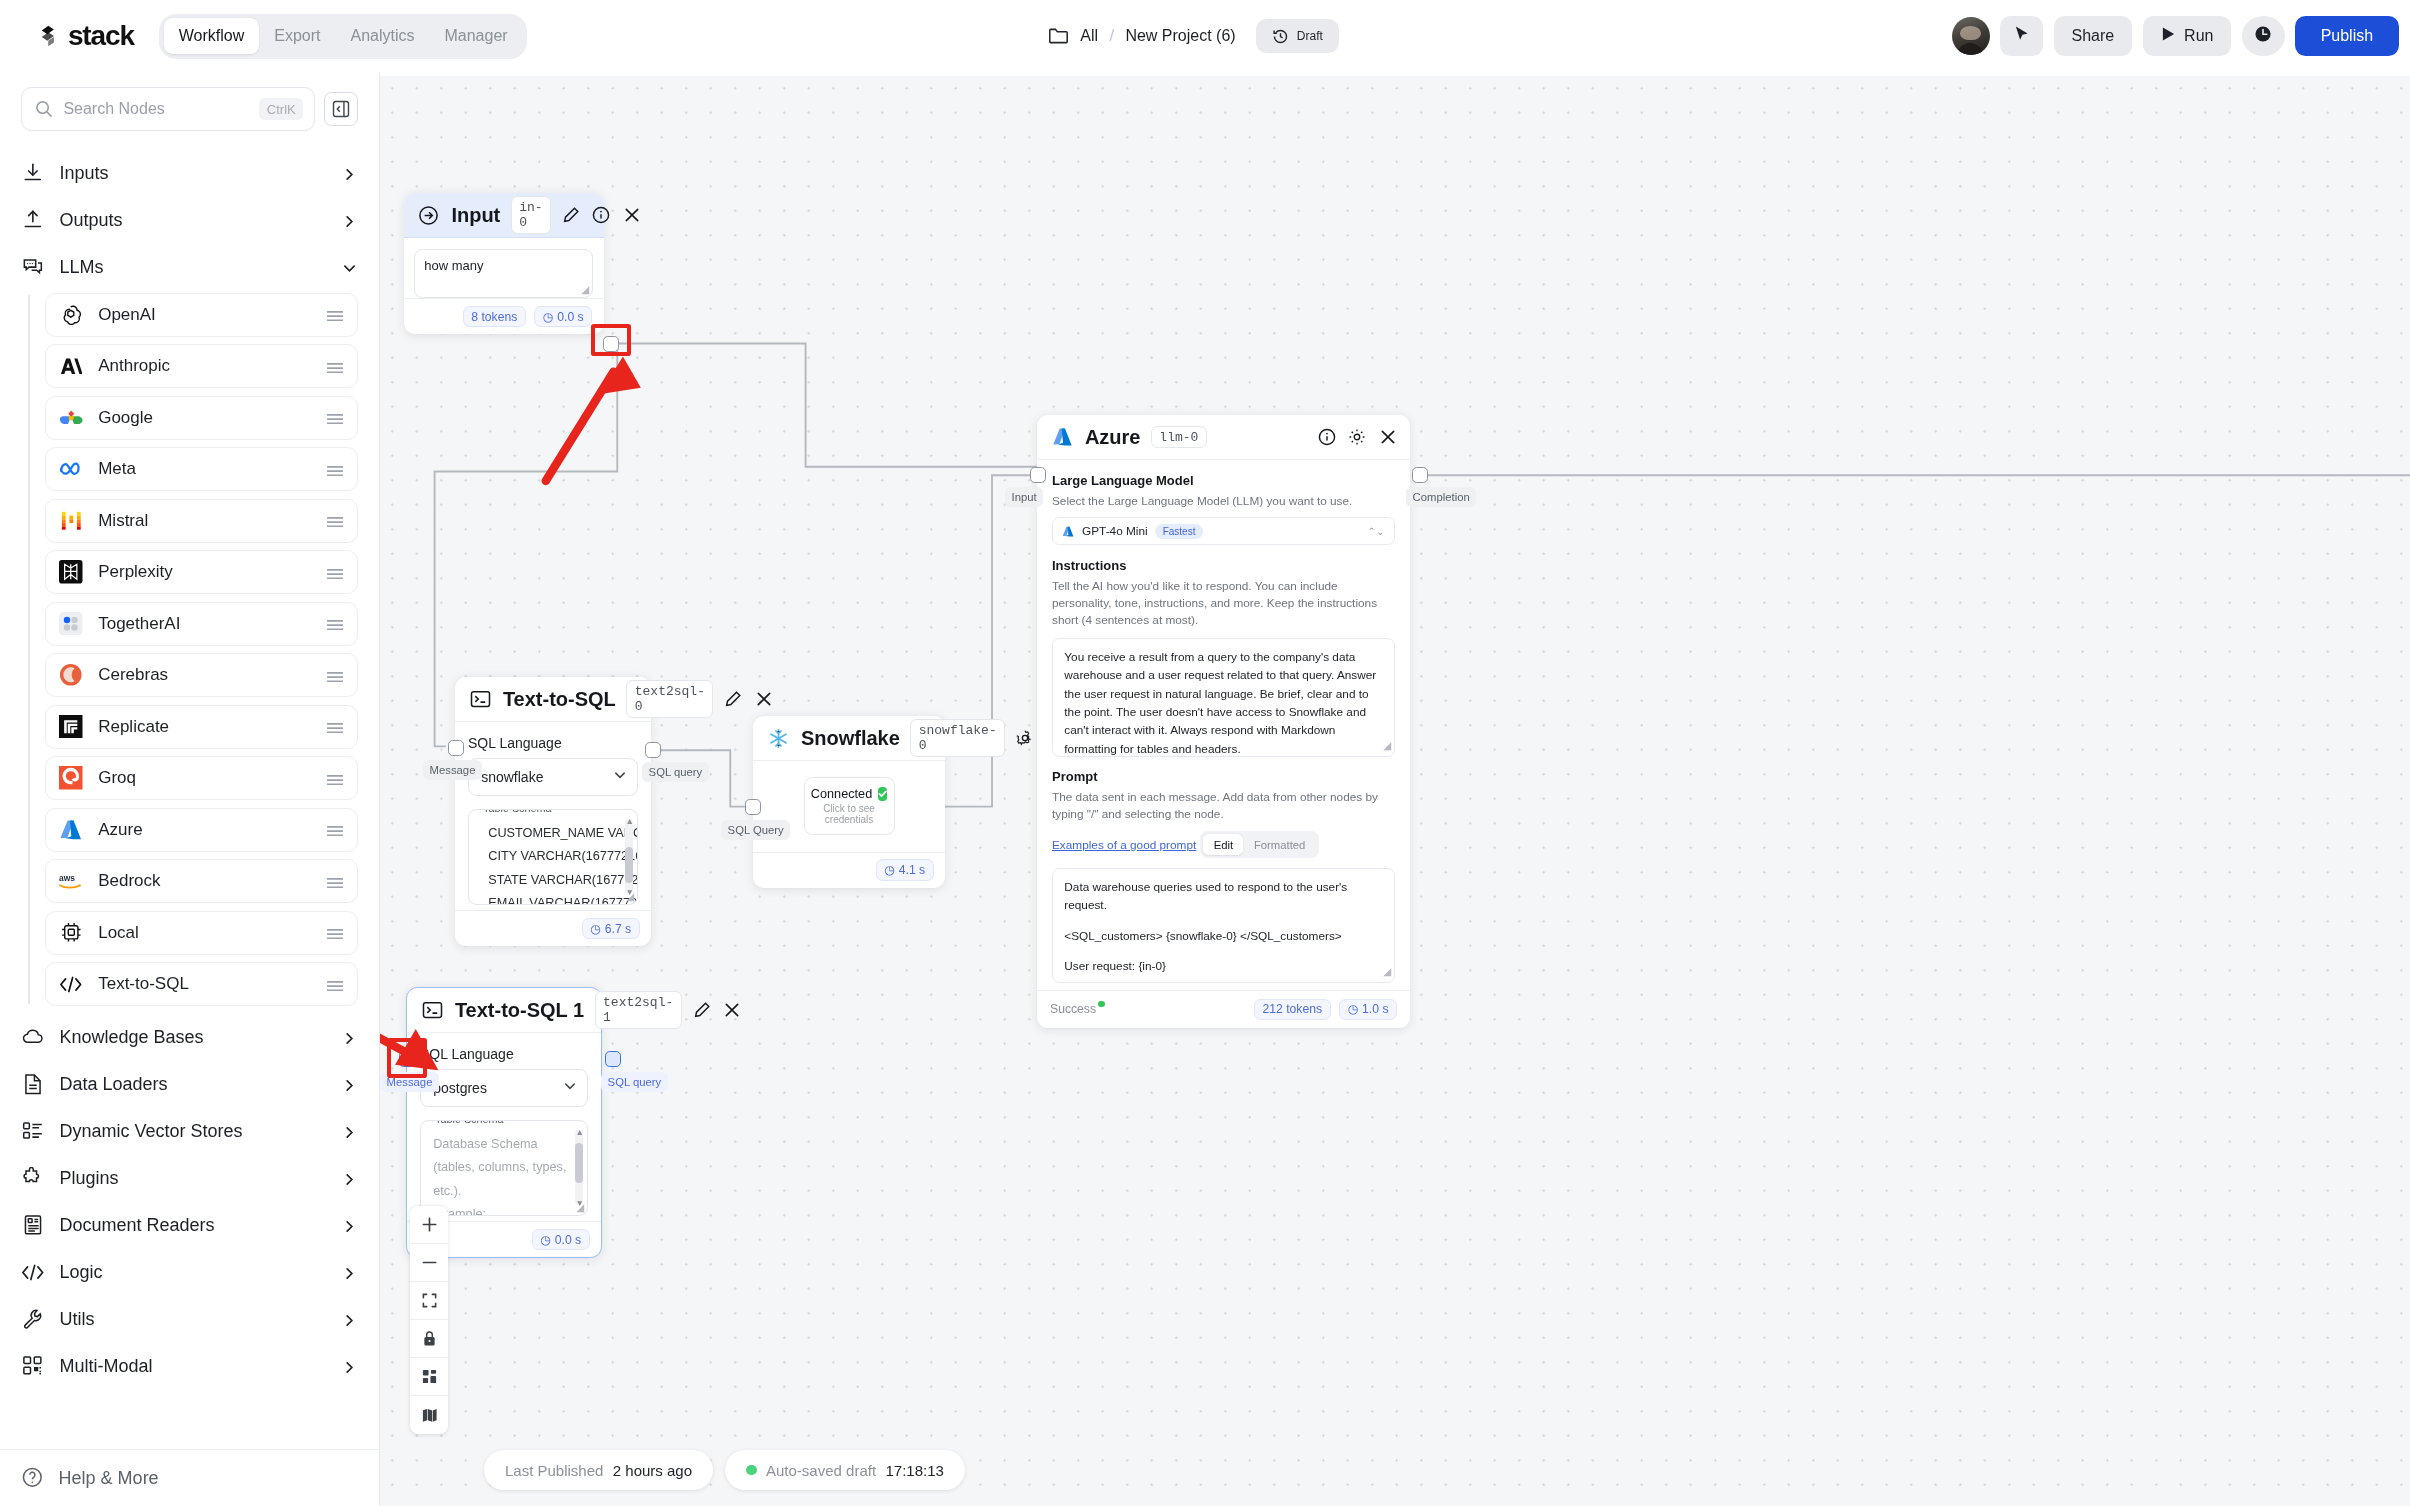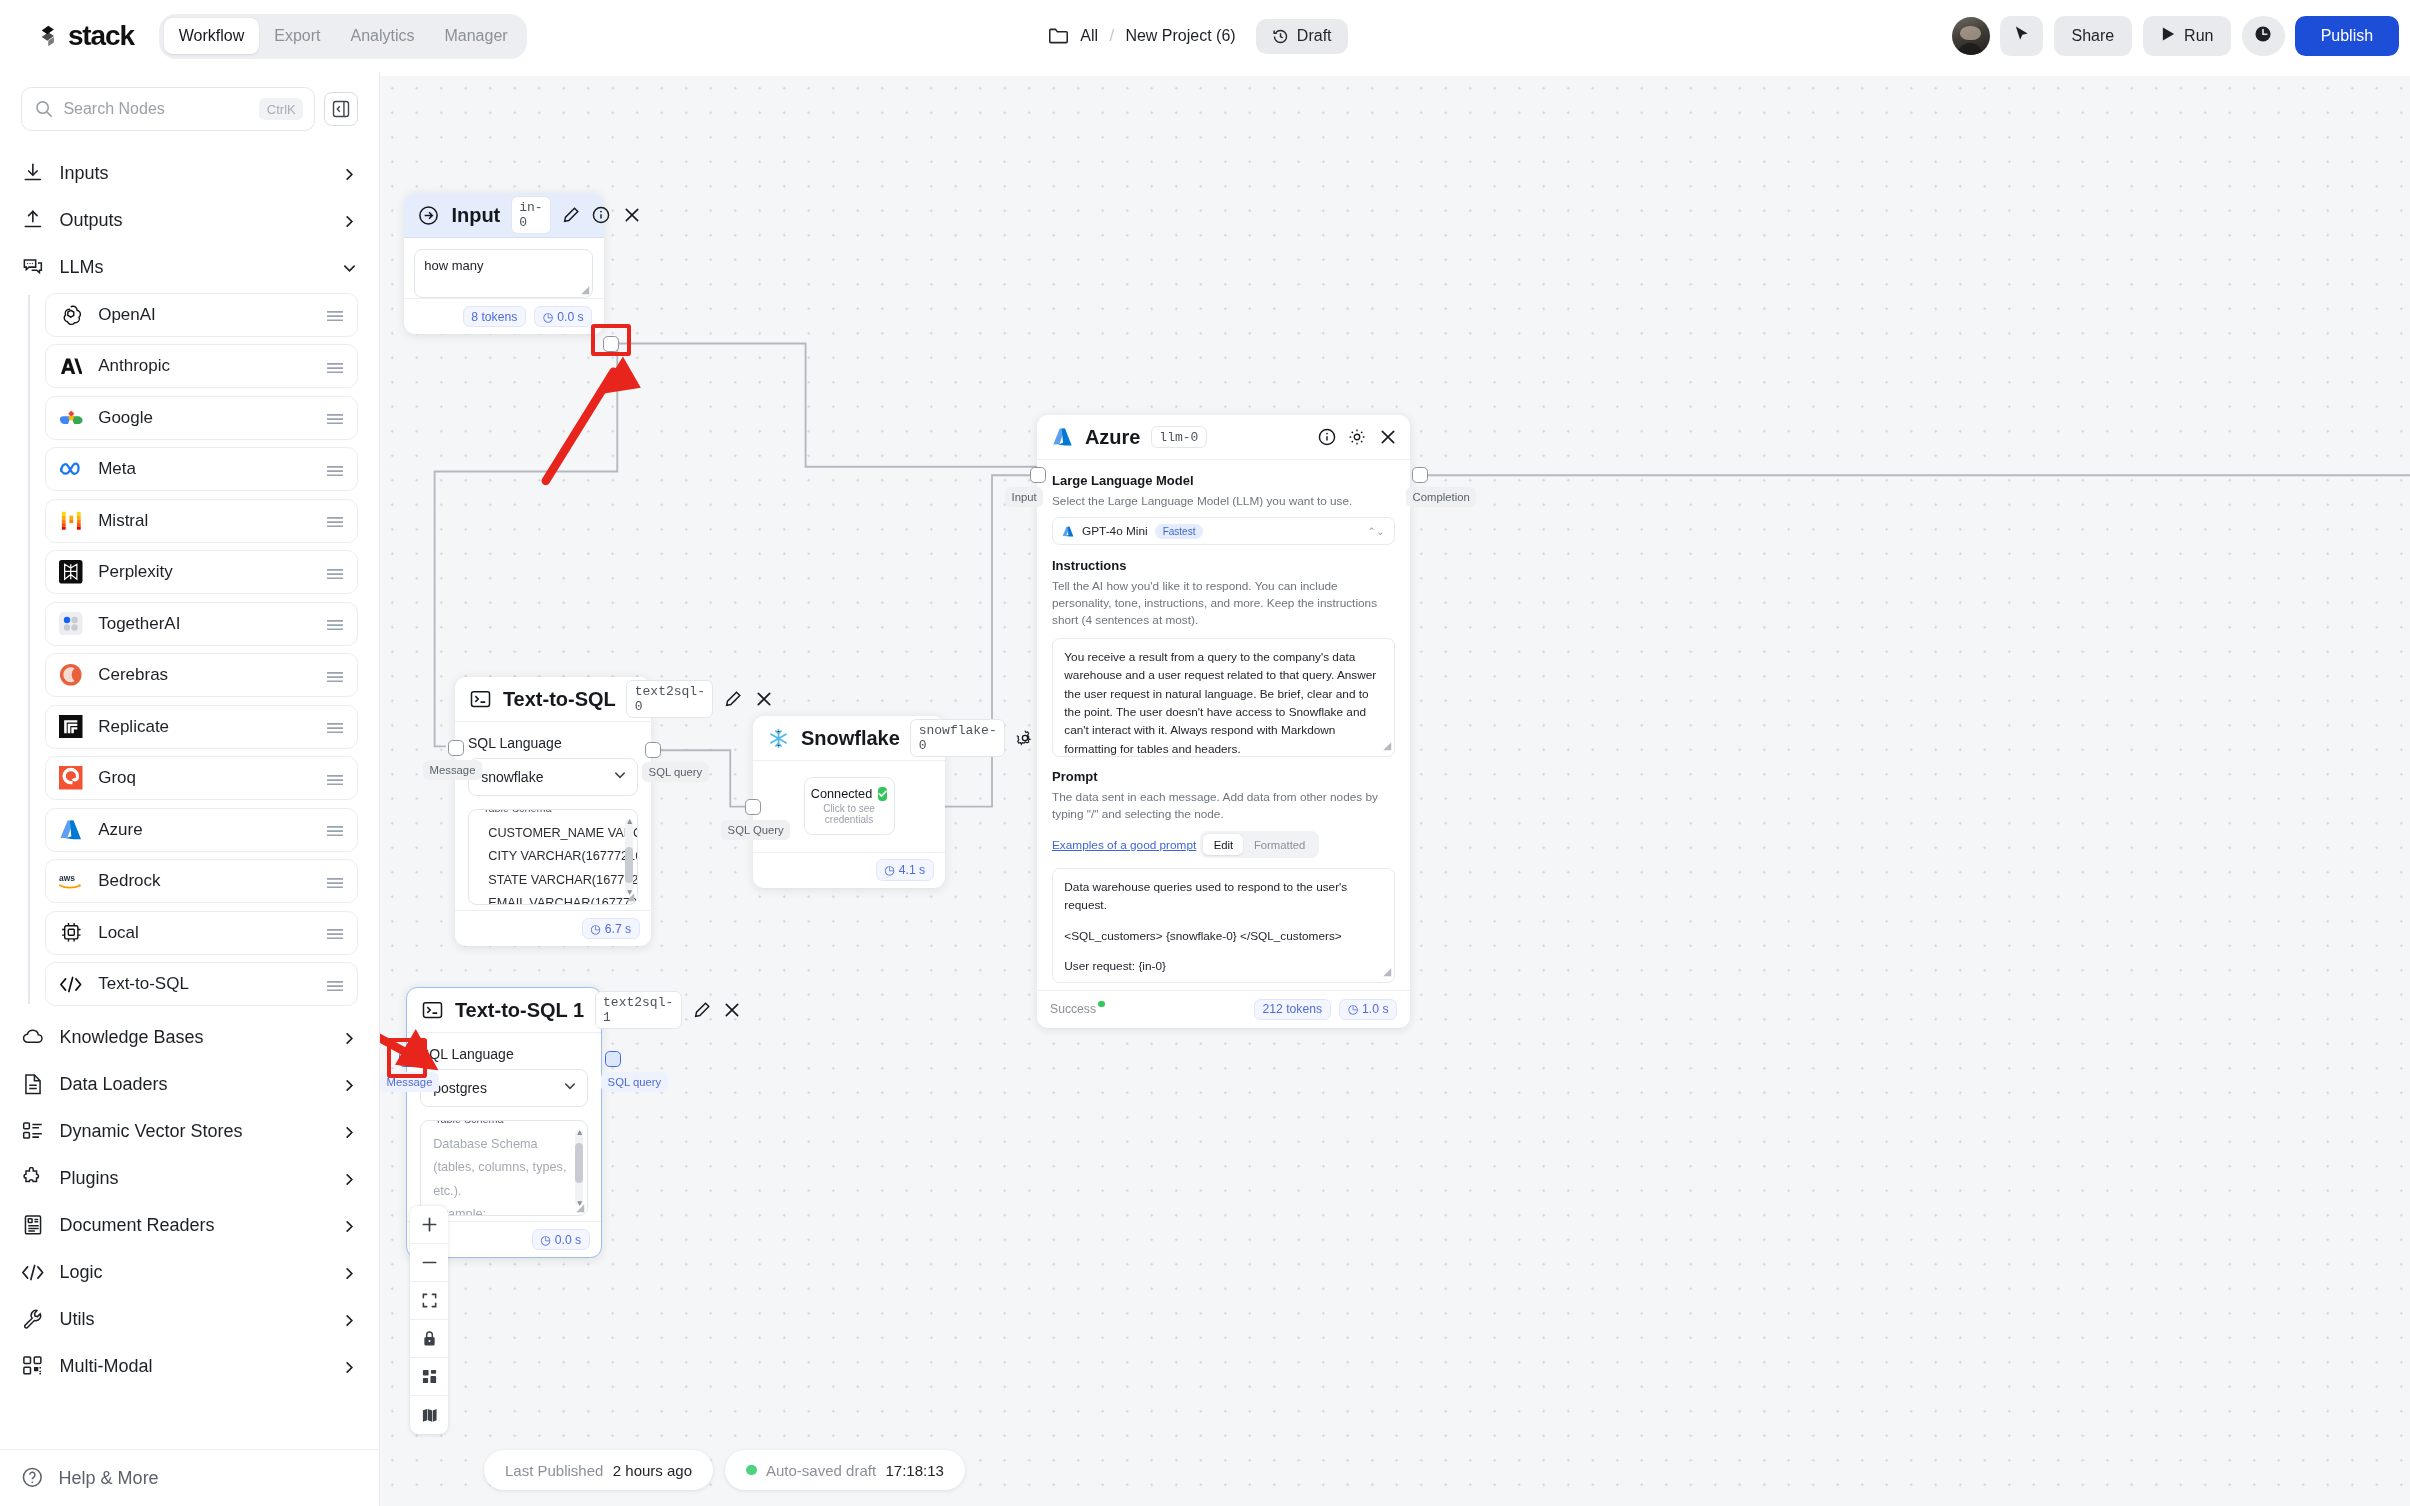--- a/index.html
+++ b/index.html
@@ -36,21 +36,21 @@
     position: absolute; left: 1036px; top: 0; height: 72px;
     display: flex; align-items: center; gap: 11.3px;
   }
   .bc-folder { width: 21px; height: 18px; }
   .bc-text { font-size: 16px; color: #1d2026; }
   .bc-sep { color: #c4c8ce; font-size: 17px; }
   .bc-draft {
     display: flex; align-items: center; gap: 7.5px; background: #e8eaee;
     border-radius: 10.4px; padding: 8.5px 16px; margin-left: 9.4px; cursor: pointer;
   }
-  .bc-draft span { font-size: 16px; color: #23262c; }
+  .bc-draft span { font-size: 12px; color: #23262c; }
 
   .header-right {
     position: absolute; right: 24.5px; top: 0; height: 72px;
     display: flex; align-items: center; gap: 10.4px;
   }
   .avatar {
     width: 38px; height: 38px; border-radius: 50%;
     background: linear-gradient(160deg,#6e6a63 0%,#413d39 45%,#22201d 100%);
     position: relative; overflow: hidden; flex: none;
   }

